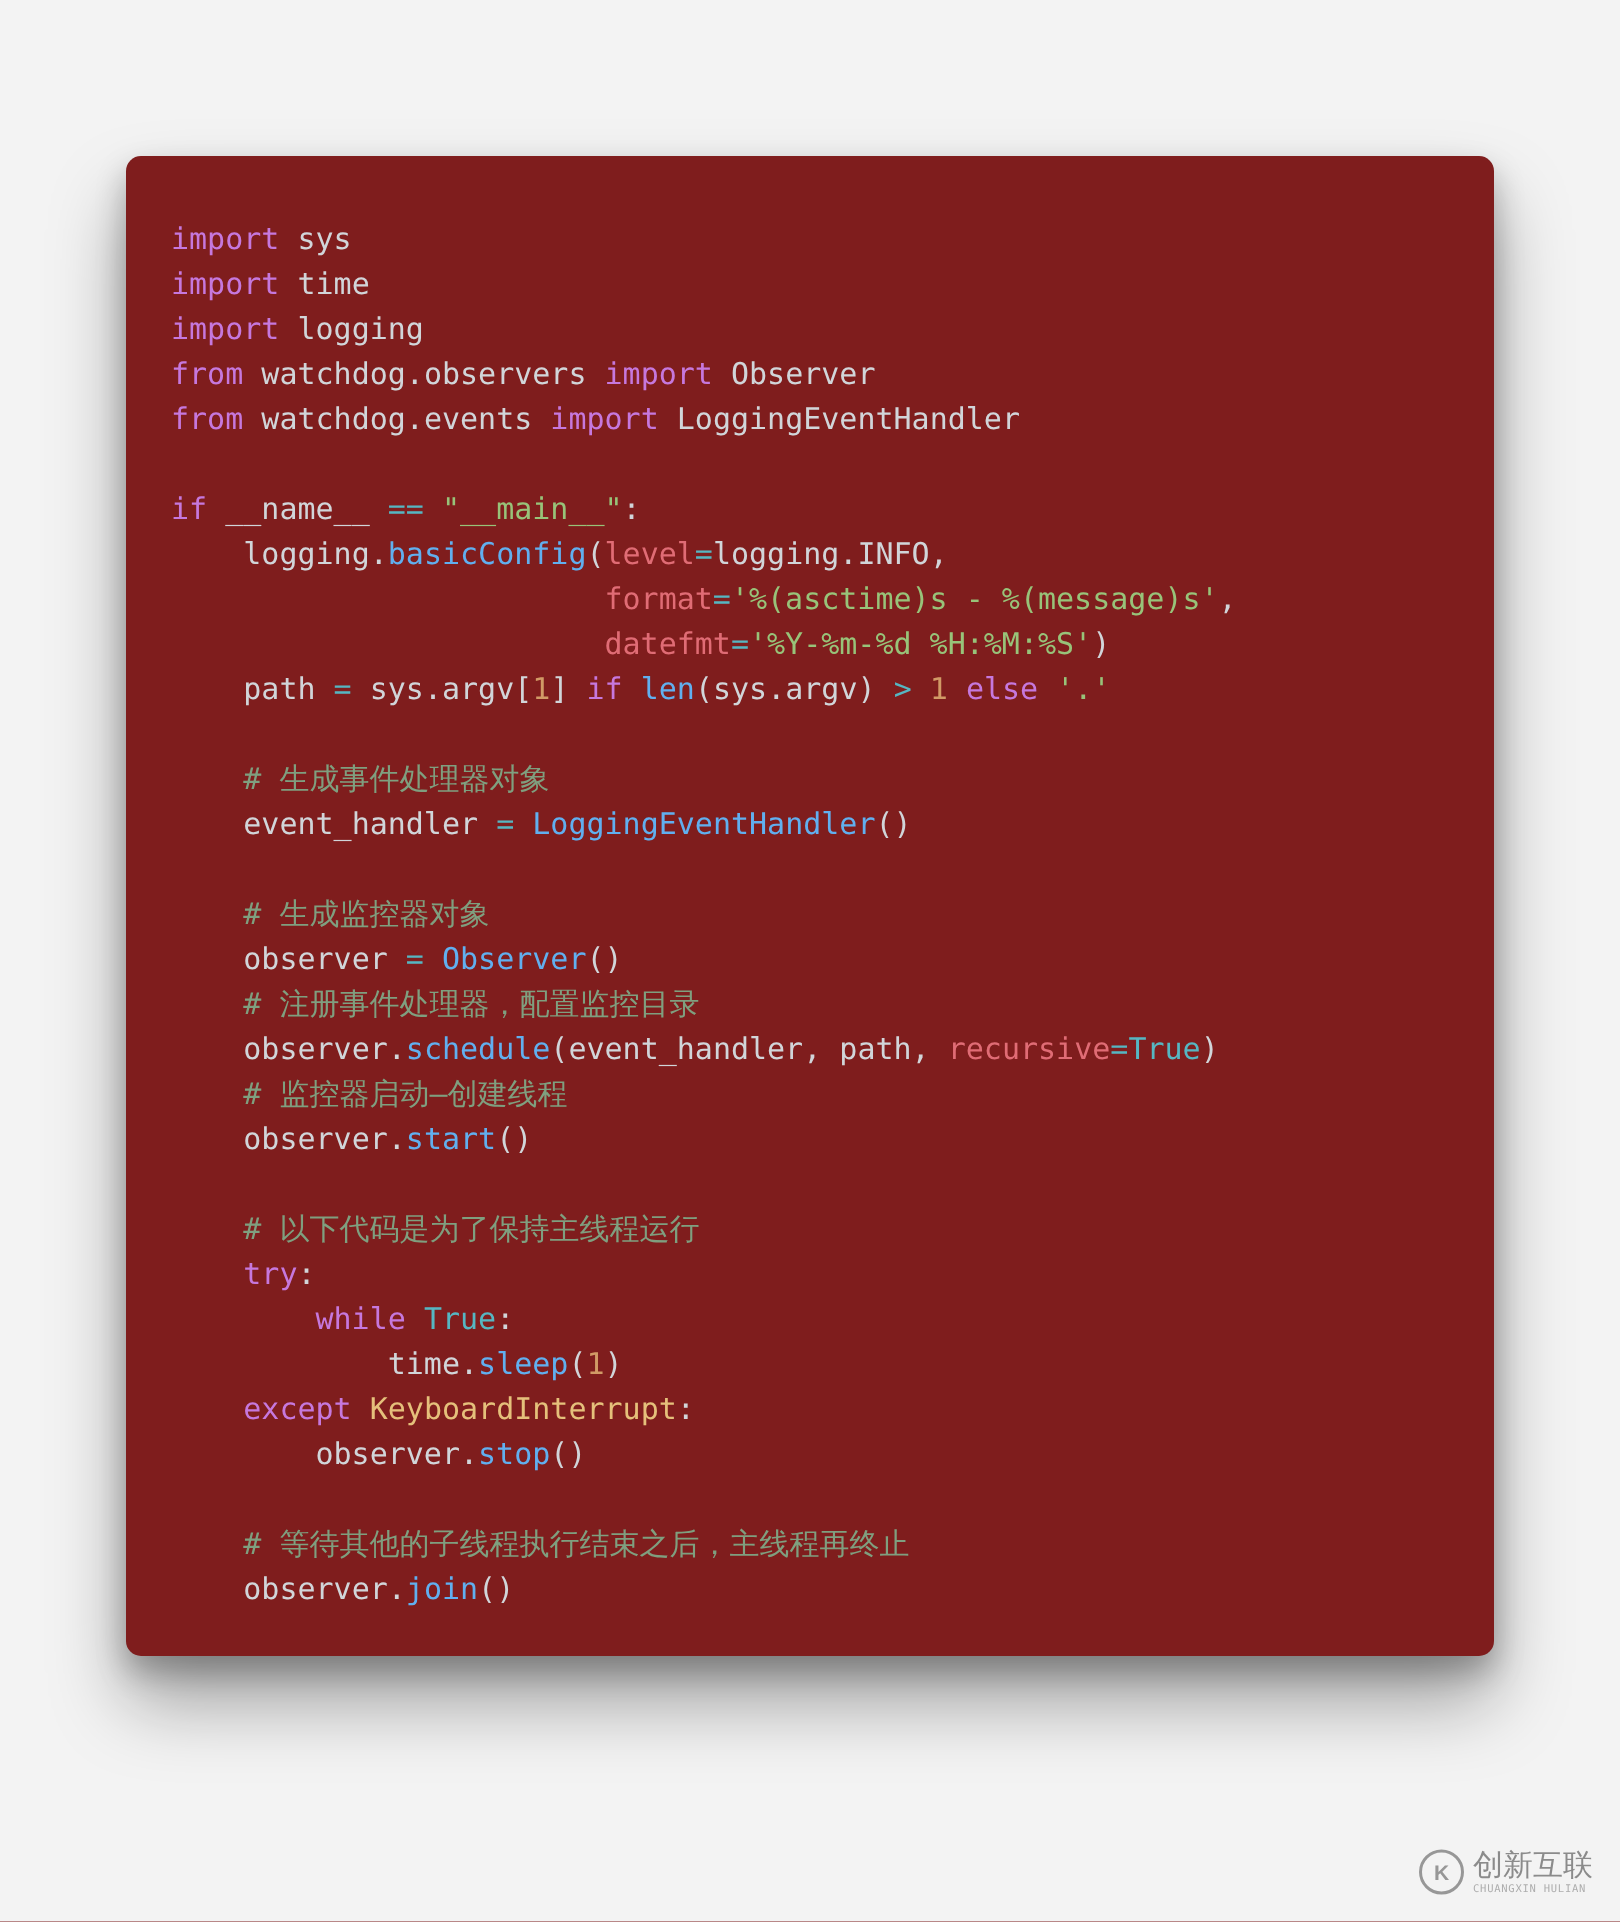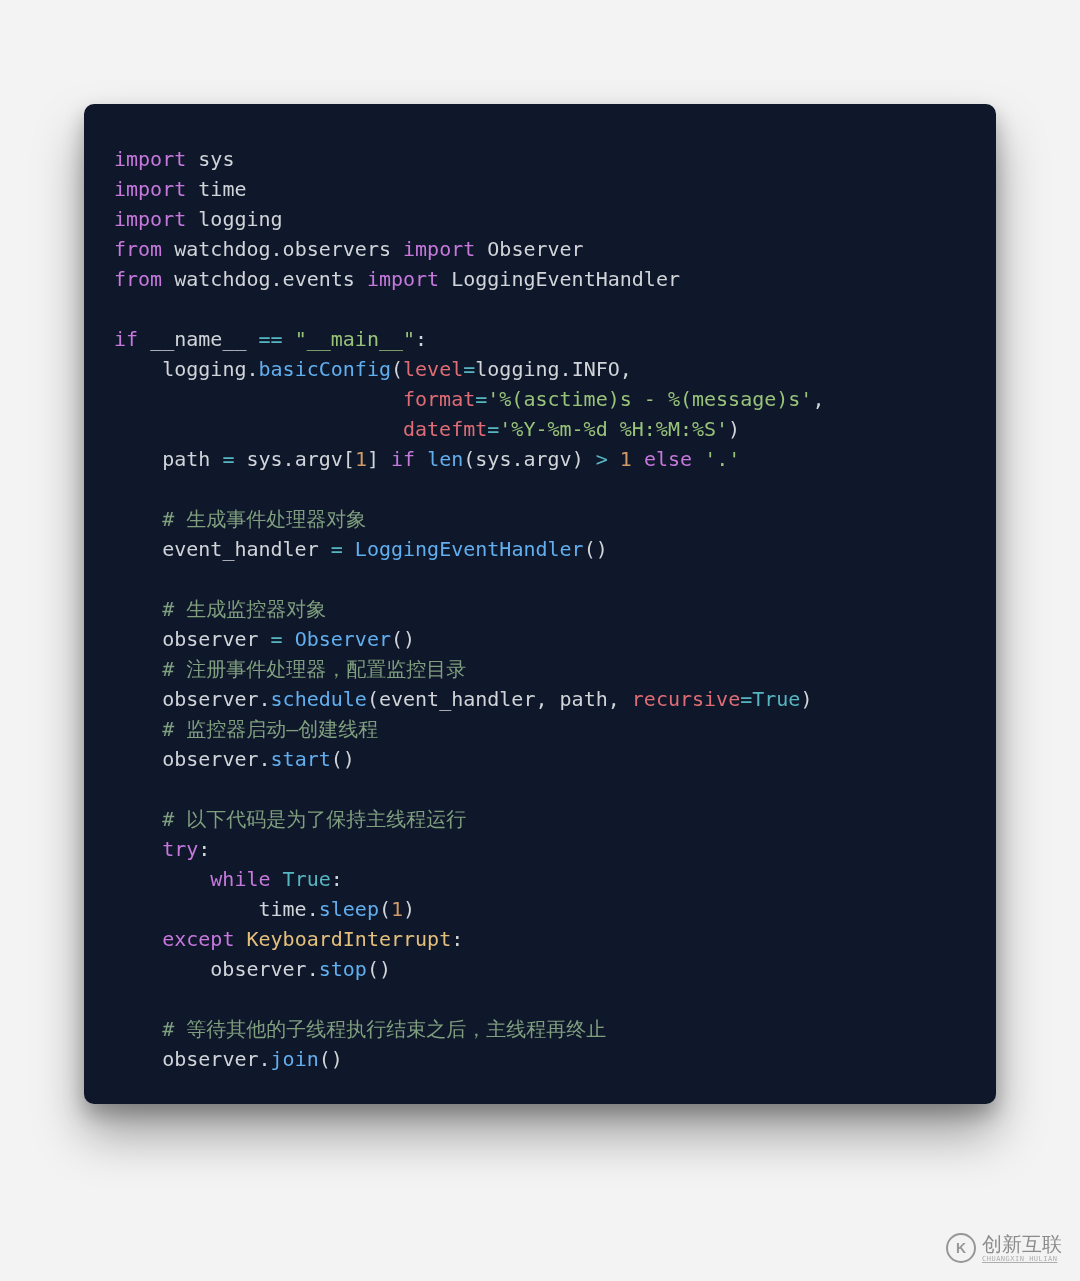--- a/index.html
+++ b/index.html
@@ -9,21 +9,21 @@
     height: 1281px;
     font-family: "Consolas", "Menlo", "Monaco", monospace;
     position: relative;
   }
   .card {
     position: absolute;
     left: 84px;
     top: 104px;
     width: 912px;
     height: 1000px;
-    background: #0f172a;
+    background: #7f1d1d;
     border-radius: 10px;
     box-shadow: 0 30px 50px rgba(0,0,0,0.35), 0 10px 20px rgba(0,0,0,0.25);
     padding: 40px 30px 40px 30px;
     overflow: hidden;
   }
   pre.code {
     font-family: "Consolas", "Menlo", "Monaco", monospace;
     font-size: 20px;
     line-height: 30px;
     color: #d1d5d9;
@@ -60,21 +60,20 @@
   .watermark .txt {
     font-family: "Microsoft YaHei", sans-serif;
     font-size: 20px;
     color: #555;
     line-height: 1.05;
   }
   .watermark .sub {
     font-size: 7px;
     letter-spacing: 0.5px;
     color: #888;
-    text-decoration: underline;
   }
 </style>
 </head>
 <body>
 
 <div class="card">
 <pre class="code"><span class="kw">import</span> <span class="p">sys</span>
 <span class="kw">import</span> <span class="p">time</span>
 <span class="kw">import</span> <span class="p">logging</span>
 <span class="kw">from</span> <span class="p">watchdog</span><span class="p">.</span><span class="p">observers</span> <span class="kw">import</span> <span class="p">Observer</span>

